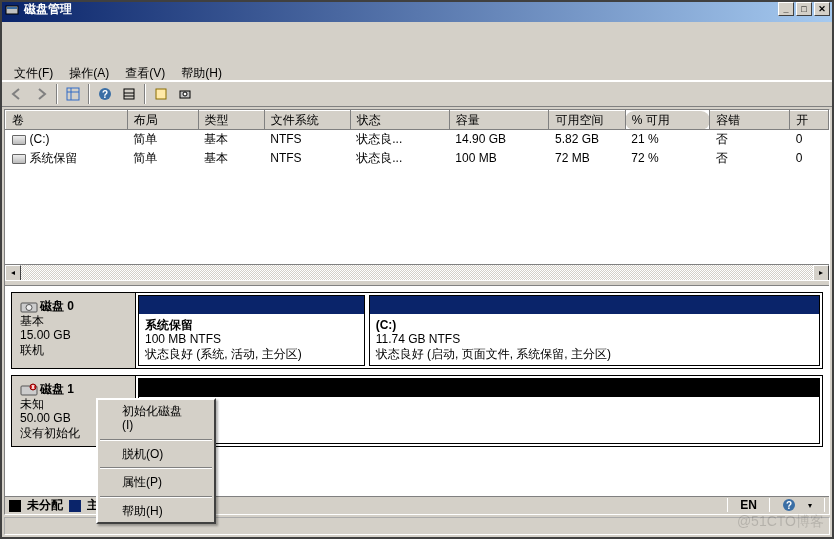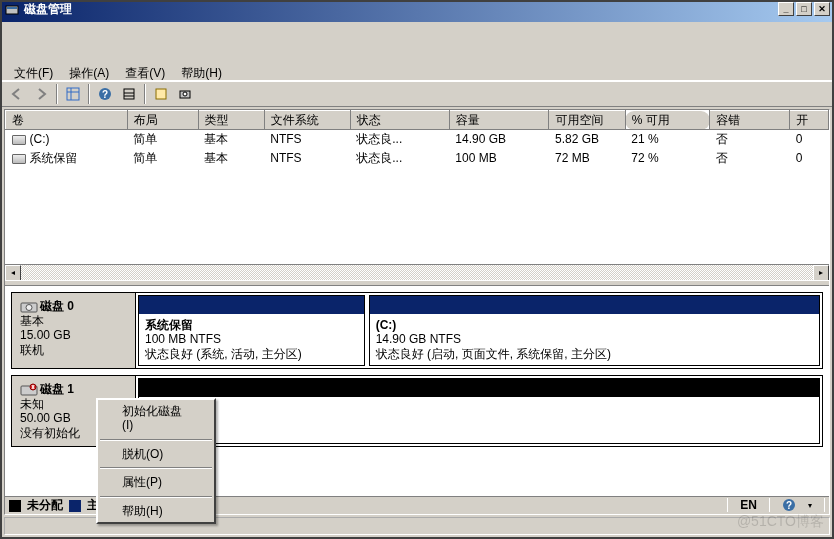--- a/index.html
+++ b/index.html
@@ -191,21 +191,21 @@
                 <div class="partbody">
                   <div class="partname">系统保留</div>
                   <div>100 MB NTFS</div>
                   <div>状态良好 (系统, 活动, 主分区)</div>
                 </div>
               </div>
               <div class="part " style="flex: 400 1 0%;">
                 <div class="parthdr"></div>
                 <div class="partbody">
                   <div class="partname">(C:)</div>
-                  <div>14.90 GB NTFS</div>
+                  <div>11.74 GB NTFS</div>
                   <div>状态良好 (启动, 页面文件, 系统保留, 主分区)</div>
                 </div>
               </div>
             </div>
           </div>
           <div class="diskrow">
             <div class="diskinfo">
               <div><span class="diskicon"><svg width="18" height="14">
                     <rect x="1" y="3" width="16" height="9" rx="1" fill="#ccc" stroke="#555"></rect>
                     <circle cx="13" cy="4" r="3" fill="#d33" stroke="#800"></circle>

